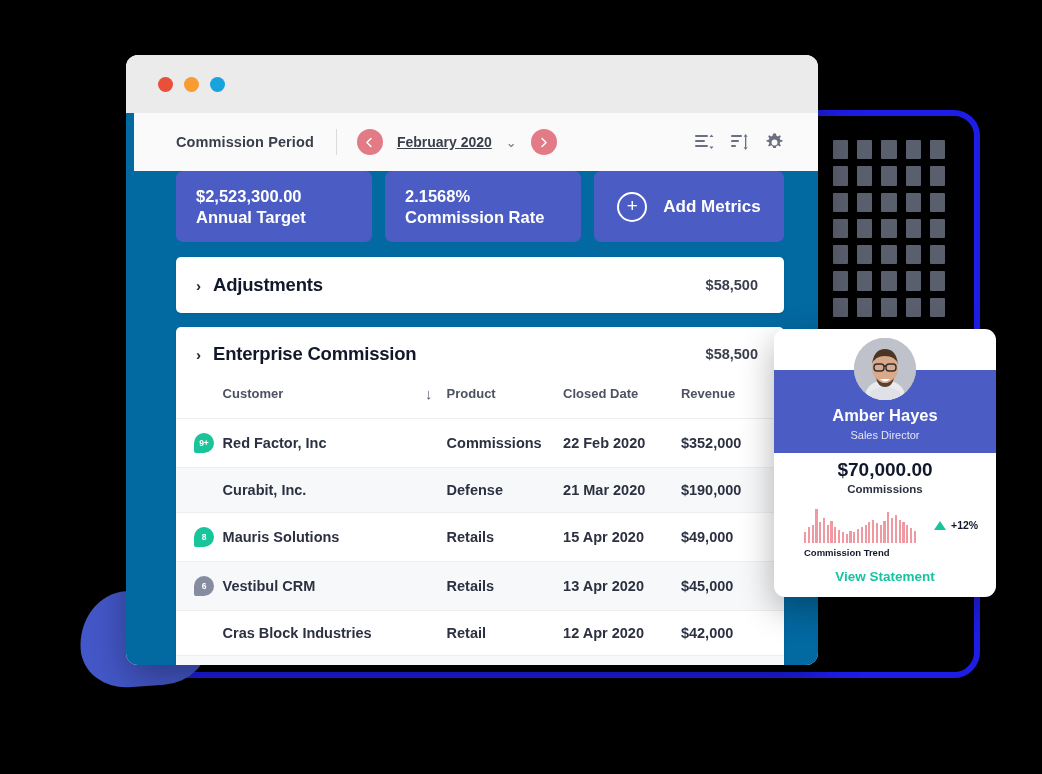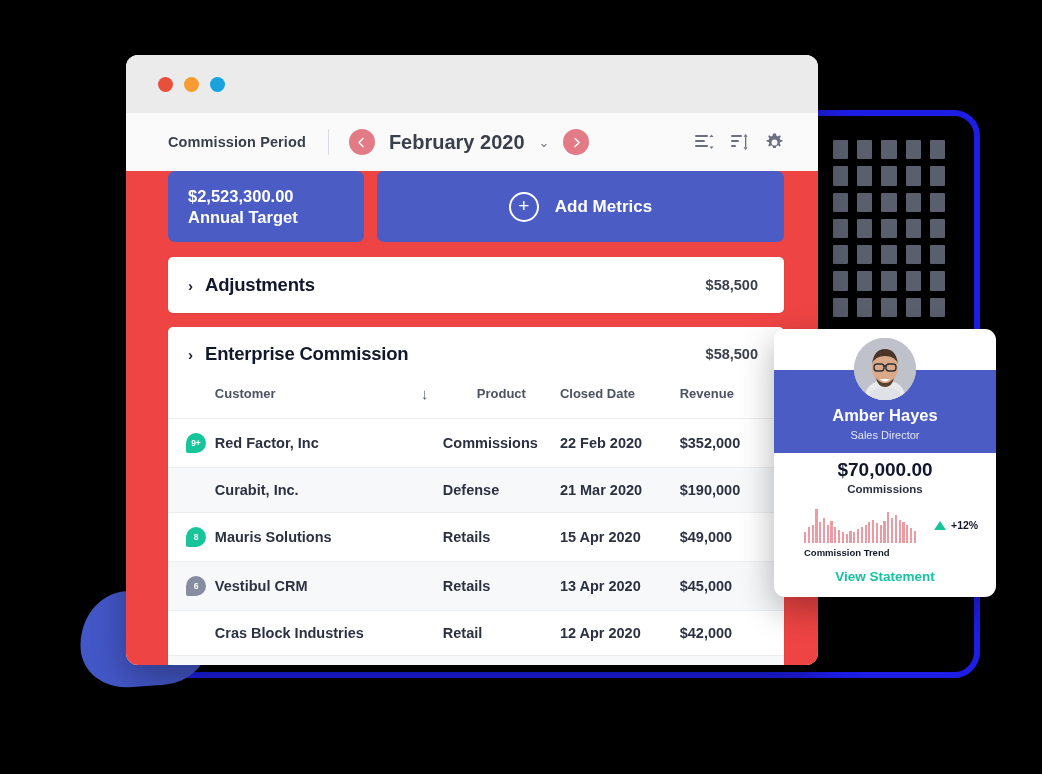--- a/index.html
+++ b/index.html
@@ -53,38 +53,38 @@
   }
   .titlebar {
     height: 58px; background: #ebebeb; flex: 0 0 58px;
     display: flex; align-items: center; padding-left: 32px; gap: 11px;
   }
   .dot { width: 15px; height: 15px; border-radius: 50%; }
   .dot.red    { background: #e8503a; }
   .dot.yellow { background: #f79b33; }
   .dot.blue   { background: #18a3dd; }
 
-  .appbody { flex: 1 1 auto; background: #ef4444; padding: 0 0 0 0; }
+  .appbody { flex: 1 1 auto; background: #0369a1; padding: 0 0 0 8px; }
 
   
   .toolbar {
     height: 58px; display: flex; align-items: center;
     padding: 0 34px 0 42px; background: #fafafa;
   }
   .tb-label { font-size: 14.5px; font-weight: 700; color: #3a3f4c; letter-spacing: .1px; }
   .tb-sep { width: 1px; height: 26px; background: #d9dbe0; margin: 0 20px 0 22px; }
   .navbtn {
     width: 26px; height: 26px; border-radius: 50%; background: #e37b87;
     display: flex; align-items: center; justify-content: center;
     color: #fff; border: none; cursor: pointer; flex: 0 0 26px;
   }
   .navbtn svg { width: 11px; height: 11px; }
   .period {
-    font-size: 20px; font-weight: 700; color: #3a3f4c;
-    margin: 4px 14px; white-space: nowrap;
+    font-size: 14px; font-weight: 700; color: #3a3f4c;
+    margin: 4px 14px; white-space: nowrap; text-decoration: underline;
   }
   .caret { color: #6b7081; font-size: 13px; margin-right: 14px; cursor: pointer; }
   .tb-spacer { flex: 1 1 auto; }
   .tb-icons { display: flex; align-items: center; gap: 16px; }
   .tb-icons svg { display:block; cursor: pointer; }
 
   
   .cards { display: flex; gap: 13px; padding: 0 34px 0 42px; }
   .card {
     background: #4b5cc4; border-radius: 7px; color: #fff;
@@ -129,21 +129,21 @@
   
   .panel.table-panel { margin-top: 14px; padding-bottom: 0; overflow: hidden; }
   table { width: 100%; border-collapse: collapse; }
   thead th {
     font-size: 13px; font-weight: 700; color: #4d5262;
     padding: 4px 0 16px 0; text-align: left;
   }
   thead th.sortcol { text-align: center; width: 40px; }
   .col-badge   { width: 48px; }
   .col-cust    { width: 208px; }
-  .col-prod    { width: 120px; text-align: center; }
+  .col-prod    { width: 120px; }
   .col-date    { width: 130px; margin-left: 31px; }
   .col-rev     { width: 110px; text-align: left; }
   tbody td {
     font-size: 14.5px; font-weight: 700; color: #2c3142;
     padding: 14px 0; border-top: 1px solid #eceef2;
   }
   tbody tr.alt td { background: #f7f8fa; }
   td.badge-cell { padding-left: 18px; }
   .badge {
     width: 20px; height: 20px; border-radius: 50% 50% 50% 2px;
@@ -322,20 +322,24 @@
             <path fill="#6b7081" d="M10 0.6 l1.5 0 0.5 2.3 1.6 0.7 2-1.3 1.1 1.1 -1.3 2 0.7 1.6 2.3 0.5 0 1.5 -2.3 0.5 -0.7 1.6 1.3 2 -1.1 1.1 -2-1.3 -1.6 0.7 -0.5 2.3 -1.5 0 -1.5 0 -0.5-2.3 -1.6-0.7 -2 1.3 -1.1-1.1 1.3-2 -0.7-1.6 -2.3-0.5 0-1.5 2.3-0.5 0.7-1.6 -1.3-2 1.1-1.1 2 1.3 1.6-0.7 0.5-2.3z"></path>
             <circle cx="10" cy="10" r="3.1" fill="#fafafa"></circle>
           </svg>
         </span>
       </div>
 
       <div class="cards">
         <div class="card c1">
           <span class="big">$2,523,300.00</span>
           <span class="sub">Annual Target</span>
+        </div>
+        <div class="card c2">
+          <span class="big">2.1568%</span>
+          <span class="sub">Commission Rate</span>
         </div>
         <div class="card c3">
           <span class="plus-circle">+</span>
           <span class="add-label">Add Metrics</span>
         </div>
       </div>
 
       <div class="panel adjust">
         <div class="panel-head">
           <span class="chev">›</span>

